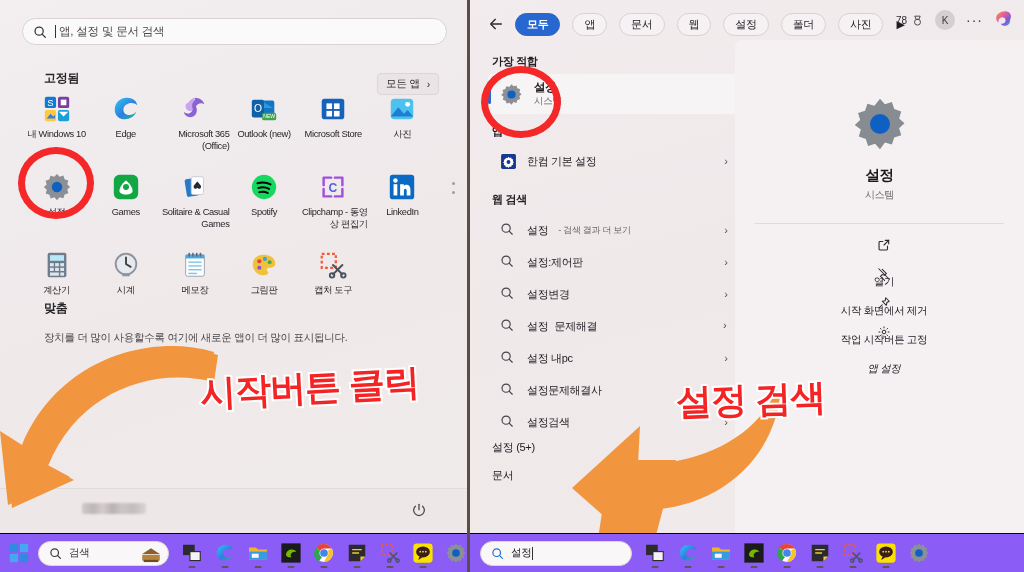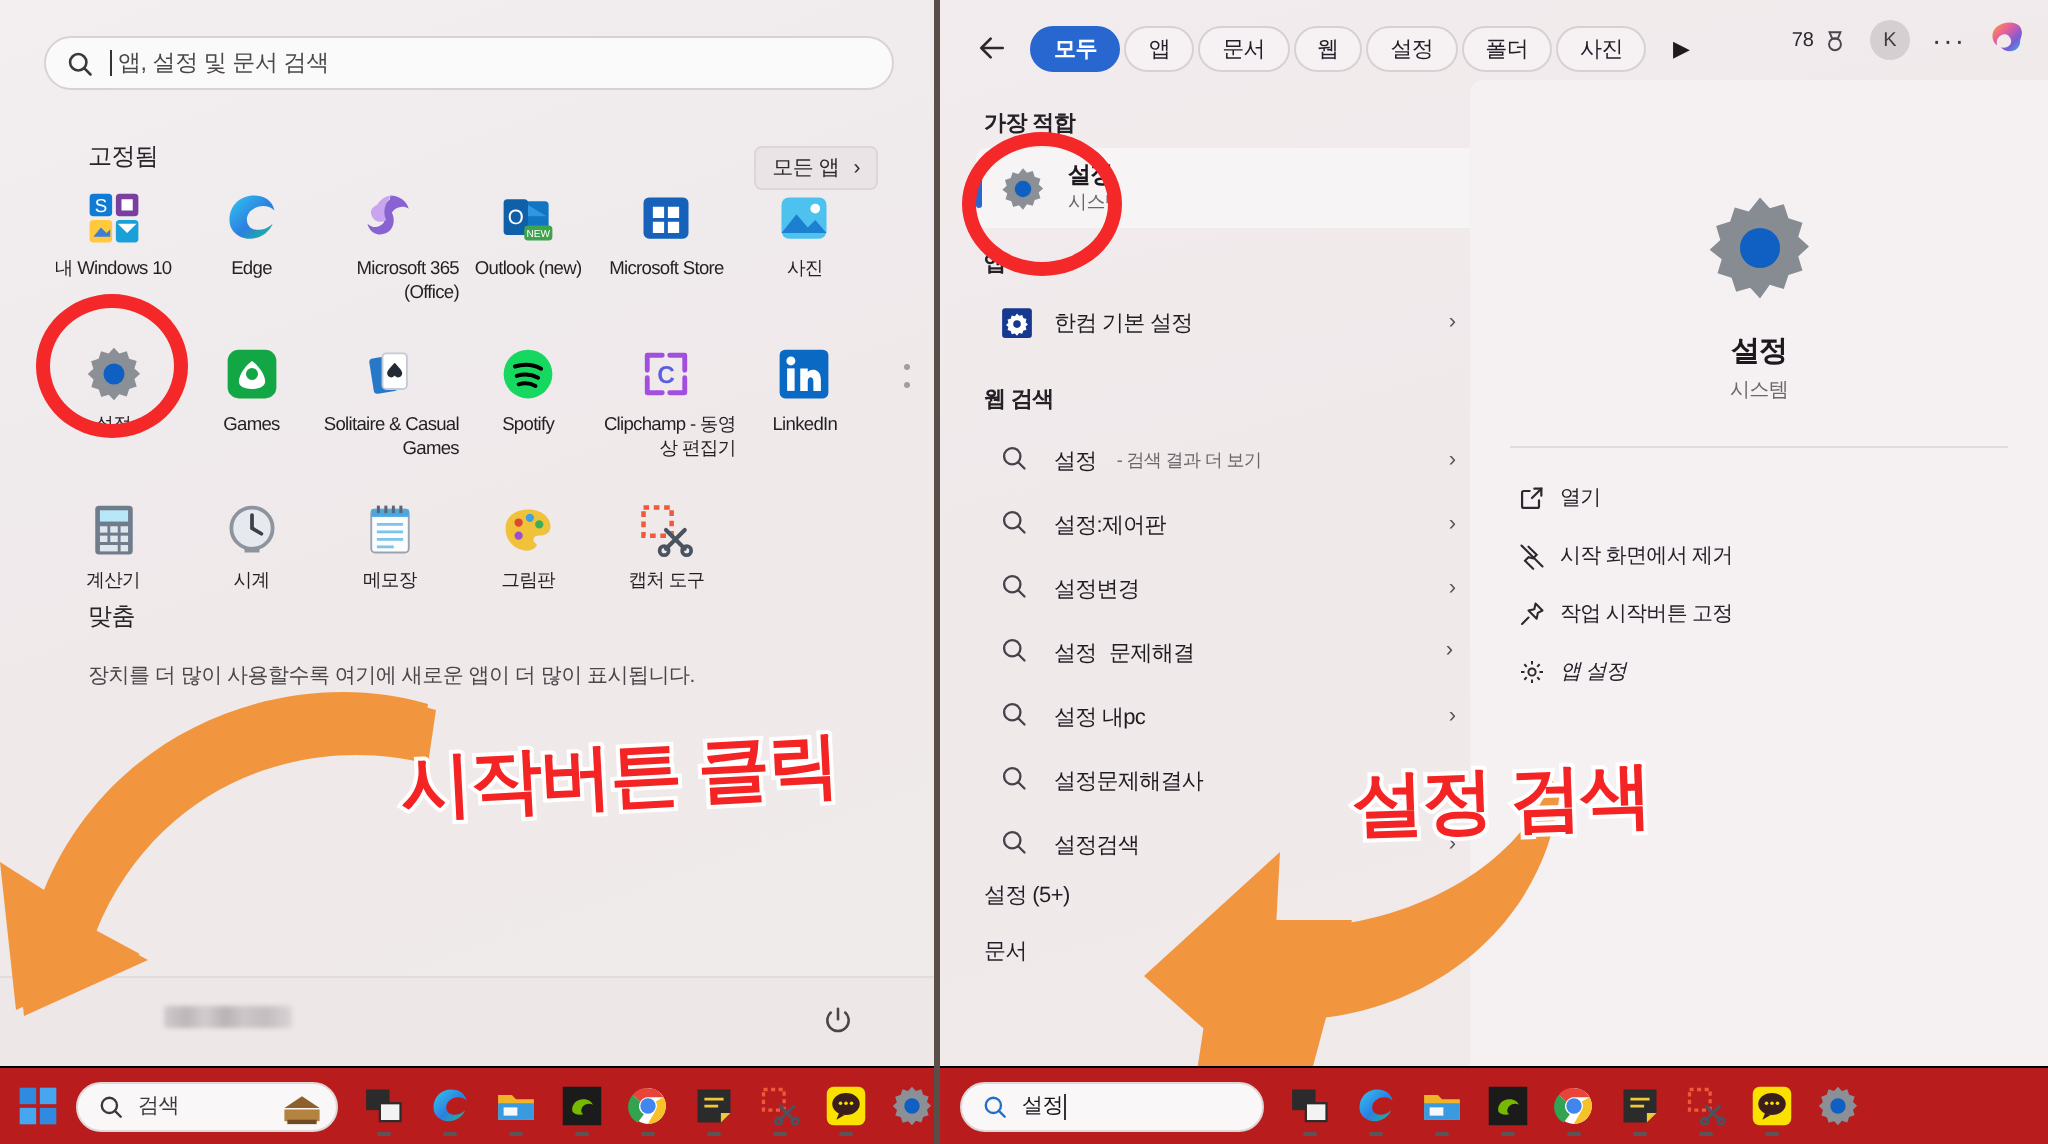--- a/index.html
+++ b/index.html
@@ -25,21 +25,21 @@
     display: flex; align-items: center; padding: 0 10px;
   }
   .search-ico { width: 14px; height: 14px; flex: none; margin-right: 8px; }
   .search-ph { font-size: 11.5px; color: #4c4749; letter-spacing: -.2px; }
   .caret {
     display:inline-block; width:1px; height:13px; background:#333;
     margin-right:3px; vertical-align:-2px;
   }
 
   .sec-head {
-    position: absolute; font-size: 12px; font-weight: normal; color: #27242a;
+    position: absolute; font-size: 12px; font-weight: bold; color: #27242a;
     letter-spacing: -.3px;
   }
   #pinned-head { left: 44px; top: 70px; }
   #recom-head  { left: 44px; top: 300px; }
   #recom-sub {
     position: absolute; left: 44px; top: 331px;
     font-size: 10.5px; color: #4a4649; letter-spacing: -.25px;
   }
 
   .allapps-btn {
@@ -78,21 +78,21 @@
     position: absolute; left: 82px; top: 14px; width: 64px; height: 11px;
     background: linear-gradient(90deg,#cfc9cb 0%,#bdb6b9 18%,#d4cdcf 32%,
                 #b9b2b5 48%,#cdc6c8 62%,#c4bdc0 80%,#dbd4d6 100%);
     filter: blur(1.3px); border-radius: 2px;
   }
   .power-btn { position: absolute; right: 40px; top: 13px; width: 16px; height: 16px; }
 
   
   .taskbar {
     position: absolute; bottom: 0; height: 39px;
-    background: #b91c1c; border-top: 1px solid #000;
+    background: #8b5cf6; border-top: 1px solid #000;
     display: flex; align-items: center;
   }
   #left-taskbar { left: 0; width: 467px; }
   #right-taskbar { left: 470px; width: 554px; }
   .tb-start { width: 22px; height: 22px; margin-left: 8px; flex: none; }
   .tb-search {
     height: 25px; background: #faf7f8; border: 1px solid #ded6d7;
     border-radius: 13px; display: flex; align-items: center;
     padding: 0 10px; margin-left: 8px; position: relative;
   }
@@ -187,21 +187,21 @@
     position: absolute; left: 0; right: 0; top: 126px; text-align: center;
     font-size: 14.5px; font-weight: bold; color: #1b181e; letter-spacing: -.5px;
   }
   .pv-sub {
     position: absolute; left: 0; right: 0; top: 148px; text-align: center;
     font-size: 10px; color: #6c676c; letter-spacing: -.3px;
   }
   .pv-div { position: absolute; left: 20px; right: 20px; top: 183px; height: 1px; background: #e2dbdd; }
   .pv-act {
     position: absolute; left: 24px; width: 250px; height: 22px;
-    display: flex; align-items: center; gap: 7px;
+    display: flex; align-items: center; gap: 23px; flex-direction: column;
   }
   .pv-act .a-ico { width: 14px; height: 14px; flex: none; }
   .pv-act .a-lbl { font-size: 10.5px; color: #24212a; letter-spacing: -.35px; }
 
   
   .ann-txt {
     position: absolute; font-weight: bold; color: #f42424;
     font-size: 36px; letter-spacing: -1px; white-space: nowrap;
     -webkit-text-stroke: 4px #fff; paint-order: stroke fill;
     transform: rotate(-3deg); text-shadow: 0 0 1px #fff;
@@ -530,21 +530,21 @@
   <div class="divider"></div>
 
   <div id="right-capture">
     <div class="r-panel">
 
       <div class="filter-row">
         <svg class="back-arrow" viewBox="0 0 24 24" fill="none" stroke="#2b282e" stroke-width="2" stroke-linecap="round" stroke-linejoin="round">
           <line x1="20" y1="12" x2="5" y2="12"></line>
             <polyline points="11,5 4,12 11,19"></polyline>
         </svg>
-        <div id="chips" style="display:flex;align-items:flex-end;gap:2px">
+        <div id="chips" style="display:flex;align-items:flex-end;gap:12px">
             <span class="chip active">모두</span>
             <span class="chip">앱</span>
             <span class="chip">문서</span>
             <span class="chip">웹</span>
             <span class="chip">설정</span>
             <span class="chip">폴더</span>
             <span class="chip">사진</span>
           </div>
         <span class="chip-more">▶</span>
       </div>

